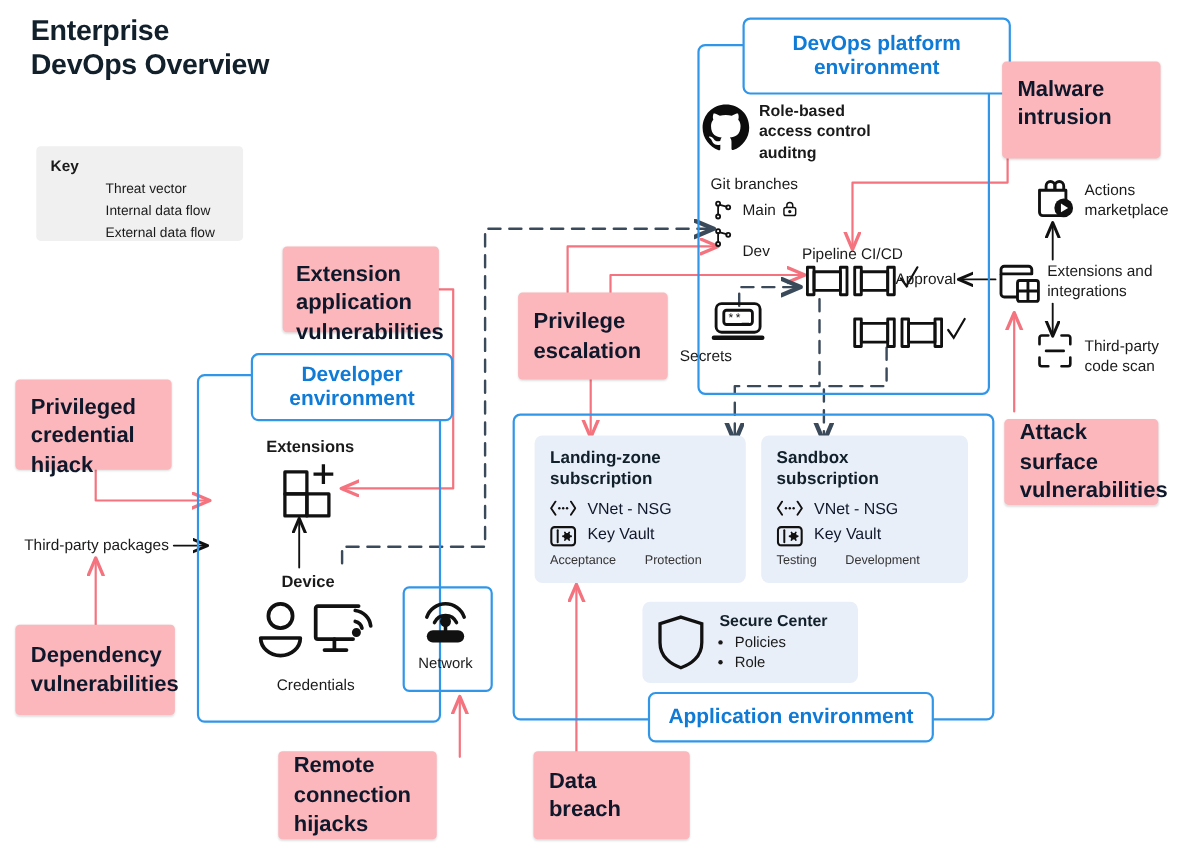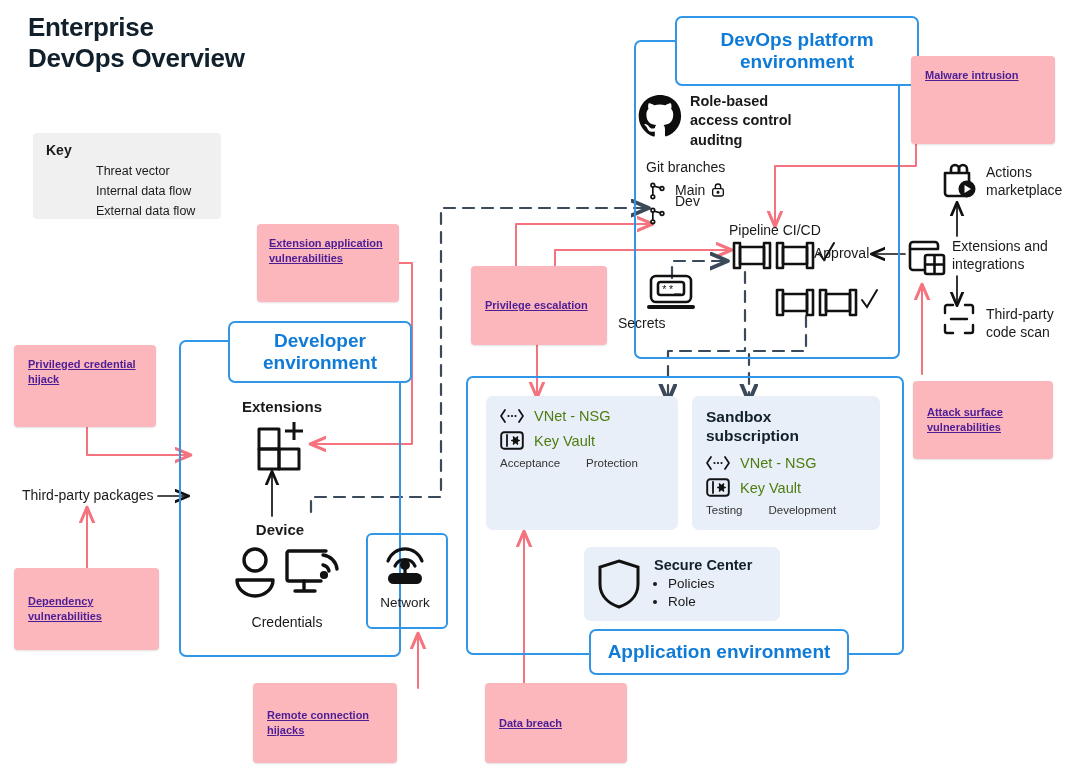--- a/index.html
+++ b/index.html
@@ -18,26 +18,26 @@
   .key .row span.lbl{position:absolute;left:50px;top:-2px;}
   .key .r1{top:33px;} .key .r2{top:53px;} .key .r3{top:73px;}
 
   .envbox{position:absolute;border:2px solid #3196e8;border-radius:7px;background:transparent;}
   .envlabel{position:absolute;border:2px solid #3196e8;border-radius:7px;background:#fff;
             color:#0f7bd6;font-weight:700;font-size:19px;text-align:center;
             display:flex;align-items:center;justify-content:center;line-height:1.18;margin-left:36px;}
 
   .threat{position:absolute;background:#fbb7bc;border-radius:4px;
           box-shadow:0 1px 2px rgba(0,0,0,.12);
-          font-size:11px;font-weight:700;color:#4c1d95;line-height:1.32;
-          padding:12px 14px;box-sizing:border-box;text-decoration:underline;}
+          font-size:20px;font-weight:700;color:#0f172a;line-height:1.32;
+          padding:12px 14px;box-sizing:border-box;}
 
   .card{position:absolute;background:#e9eff8;border-radius:7px;box-sizing:border-box;padding:12px 14px;}
   .card .ct{font-size:15.5px;font-weight:700;color:#11202b;line-height:1.2;margin-bottom:10px;}
-  .card .cr{display:flex;align-items:center;gap:10px;font-size:14.5px;color:#4d7c0f;margin-bottom:7px;}
+  .card .cr{display:flex;align-items:flex-start;gap:10px;font-size:14.5px;color:#0f172a;margin-bottom:7px;}
   .card .cfoot{display:flex;gap:26px;font-size:11.5px;color:#333;margin-top:6px;}
 
   .plain{position:absolute;font-size:14px;color:#1a1a1a;line-height:1.25;}
   .bold{font-weight:700;}
   .ctr{text-align:center;}
   .ico{position:absolute;}
   ul.sc{margin:2px 0 0 14px;padding:0;font-size:13.5px;line-height:1.35;}
   ul.sc li{margin:0;}
 </style>
 </head>
@@ -152,21 +152,21 @@
   </svg>
 
   <svg class="ico" style="left:647px;top:206px;" width="20" height="20" viewBox="0 0 24 24">
     <g fill="none" stroke="#111" stroke-width="2" stroke-linecap="round">
       <circle cx="7" cy="5" r="2.2"></circle>
         <circle cx="7" cy="19" r="2.2"></circle>
         <circle cx="18" cy="9" r="2.2"></circle>
       <path d="M7 7.2v9.6M8.9 6.3l7.3 2"></path>
     </g>
   </svg>
-  <div class="plain" style="left:675px;top:193px;">Dev</div>
+  <div class="plain" style="left:675px;top:220px;">Dev</div>
 
   <div class="plain" style="left:729px;top:222px;">Pipeline CI/CD</div>
 
   <svg class="ico" style="left:731px;top:241px;" width="152" height="86" viewBox="0 0 152 86">
     <g fill="none" stroke="#111" stroke-width="2.6" stroke-linejoin="round">
 
       <rect x="9" y="6" width="24" height="17"></rect>
         <rect x="3" y="2" width="6" height="25"></rect>
         <rect x="33" y="2" width="6" height="25"></rect>
 
@@ -240,20 +240,21 @@
     <circle cx="25" cy="21" r="5" fill="#111"></circle>
     <path d="M25 24 v8" stroke="#111" stroke-width="3.2"></path>
     <rect x="8" y="29" width="34" height="11" rx="5.5" fill="#111"></rect>
   </svg>
   <div class="plain ctr" style="left:366px;top:595px;width:78px;font-size:13.5px;">Network</div>
 
   <div class="envbox" style="left:466px;top:376px;width:434px;height:275px;"></div>
   <div class="envlabel" style="left:553px;top:629px;width:256px;height:42px;">Application environment</div>
 
   <div class="card" style="left:486px;top:396px;width:192px;height:134px;">
+    <div class="ct">Landing-zone subscription</div>
     <div class="cr">
       <svg width="24" height="14" viewBox="0 0 24 14">
         <g fill="none" stroke="#111" stroke-width="1.7" stroke-linecap="round" stroke-linejoin="round">
           <path d="M5 1 L1 7 L5 13"></path>
             <path d="M19 1 L23 7 L19 13"></path>
         </g>
         <circle cx="8.5" cy="7" r="1.1" fill="#111"></circle>
           <circle cx="12" cy="7" r="1.1" fill="#111"></circle>
           <circle cx="15.5" cy="7" r="1.1" fill="#111"></circle>
       </svg>

